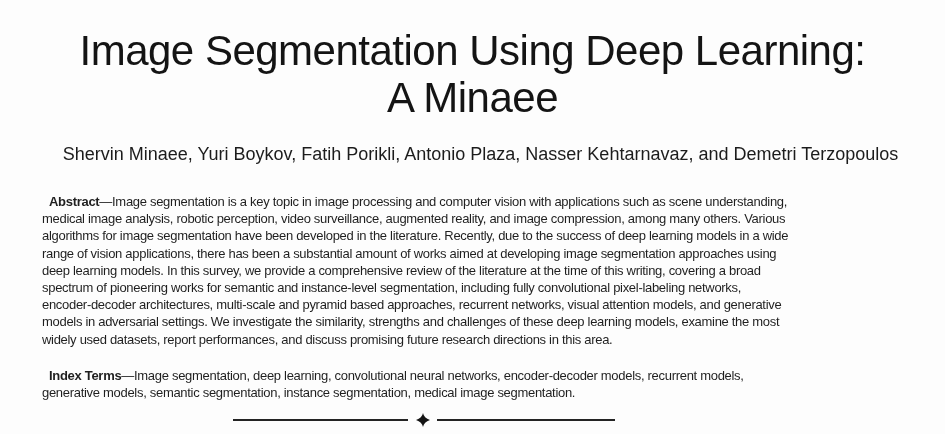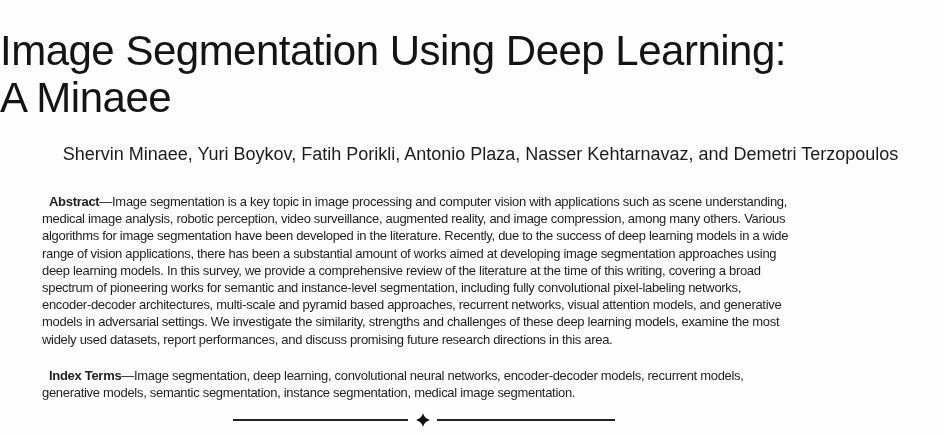--- a/index.html
+++ b/index.html
@@ -15,20 +15,21 @@
     font-family: "Liberation Sans", sans-serif;
     color: #1a1a1a;
     overflow: hidden;
   }
   .title {
     position: absolute;
     top: 27px;
     left: 0;
     width: 945px;
     margin: 0;
+    text-align: center;
     font-size: 42px;
     line-height: 47px;
     font-weight: 400;
     letter-spacing: -0.5px;
     color: #141414;
   }
   .authors {
     position: absolute;
     top: 144px;
     left: 0;

